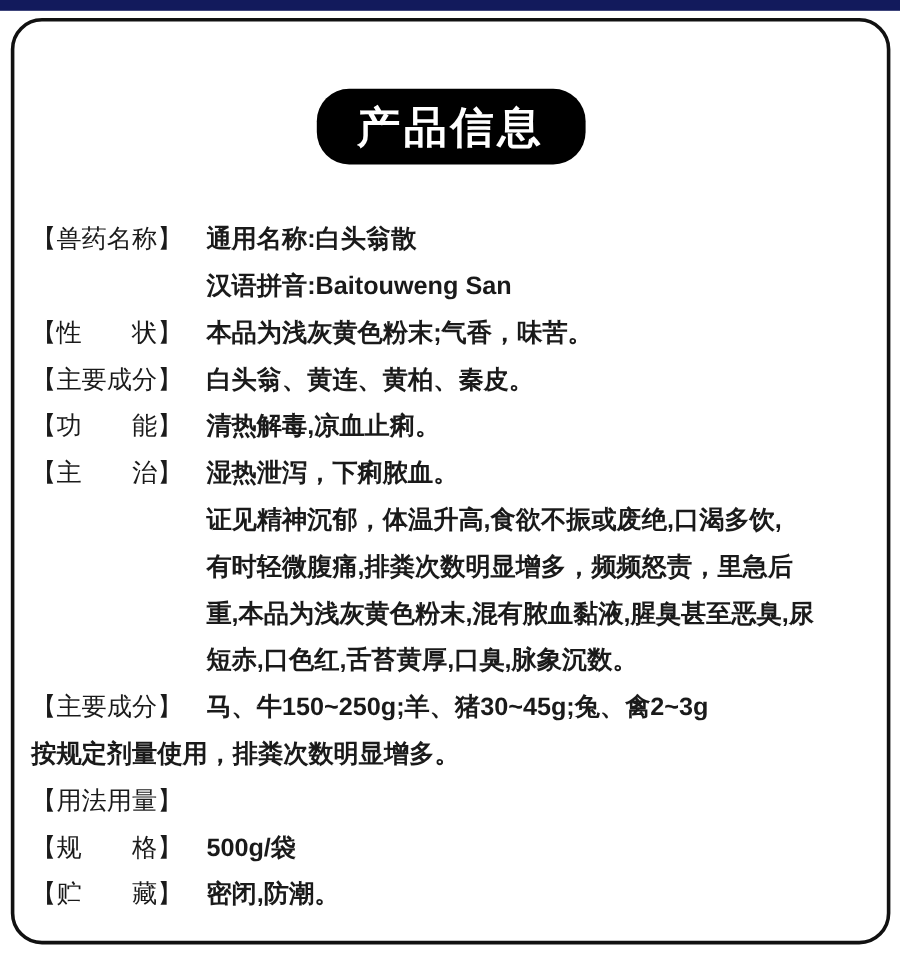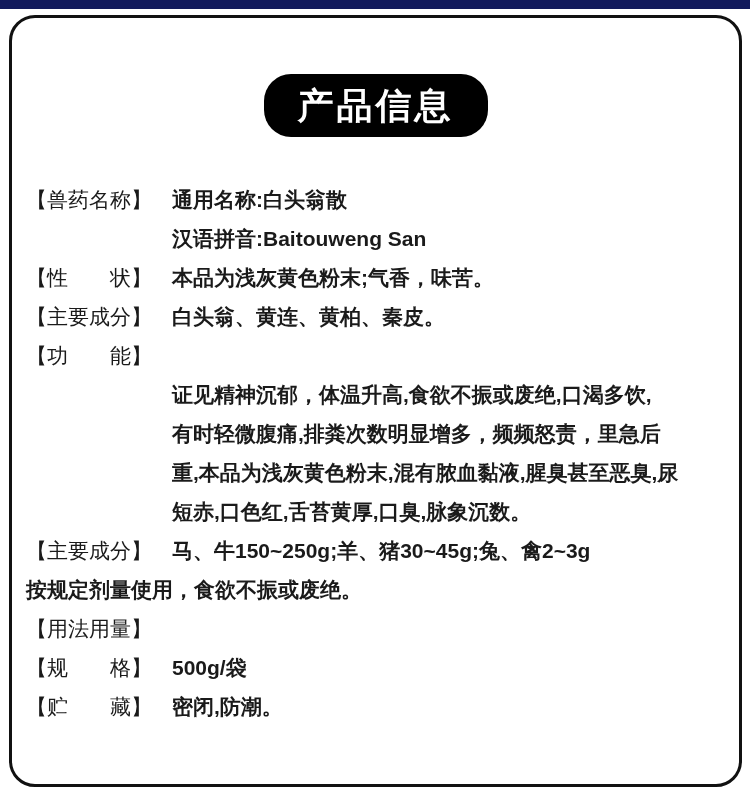--- a/index.html
+++ b/index.html
@@ -89,20 +89,25 @@
         <div class="row">
           <span class="label">【性　　状】</span>
           <span class="text">本品为浅灰黄色粉末;气香，味苦。</span>
         </div>
         <div class="row">
           <span class="label">【主要成分】</span>
           <span class="text">白头翁、黄连、黄柏、秦皮。</span>
         </div>
         <div class="row">
           <span class="label">【功　　能】</span>
+          <span class="text">清热解毒,凉血止痢。</span>
+        </div>
+        <div class="row">
+          <span class="label">【主　　治】</span>
+          <span class="text">湿热泄泻，下痢脓血。</span>
         </div>
         <div class="row">
           <span class="label"></span>
           <span class="text">证见精神沉郁，体温升高,食欲不振或废绝,口渴多饮,</span>
         </div>
         <div class="row">
           <span class="label"></span>
           <span class="text">有时轻微腹痛,排粪次数明显增多，频频怒责，里急后</span>
         </div>
         <div class="row">
@@ -111,21 +116,21 @@
         </div>
         <div class="row">
           <span class="label"></span>
           <span class="text">短赤,口色红,舌苔黄厚,口臭,脉象沉数。</span>
         </div>
         <div class="row">
           <span class="label">【主要成分】</span>
           <span class="text">马、牛150~250g;羊、猪30~45g;兔、禽2~3g</span>
         </div>
         <div class="row">
-          <span class="text">按规定剂量使用，食欲不振或废绝。</span>
+          <span class="text">按规定剂量使用，排粪次数明显增多。</span>
         </div>
         <div class="row">
           <span class="label">【用法用量】</span>
         </div>
         <div class="row">
           <span class="label">【规　　格】</span>
           <span class="text">500g/袋</span>
         </div>
         <div class="row">
           <span class="label">【贮　　藏】</span>

